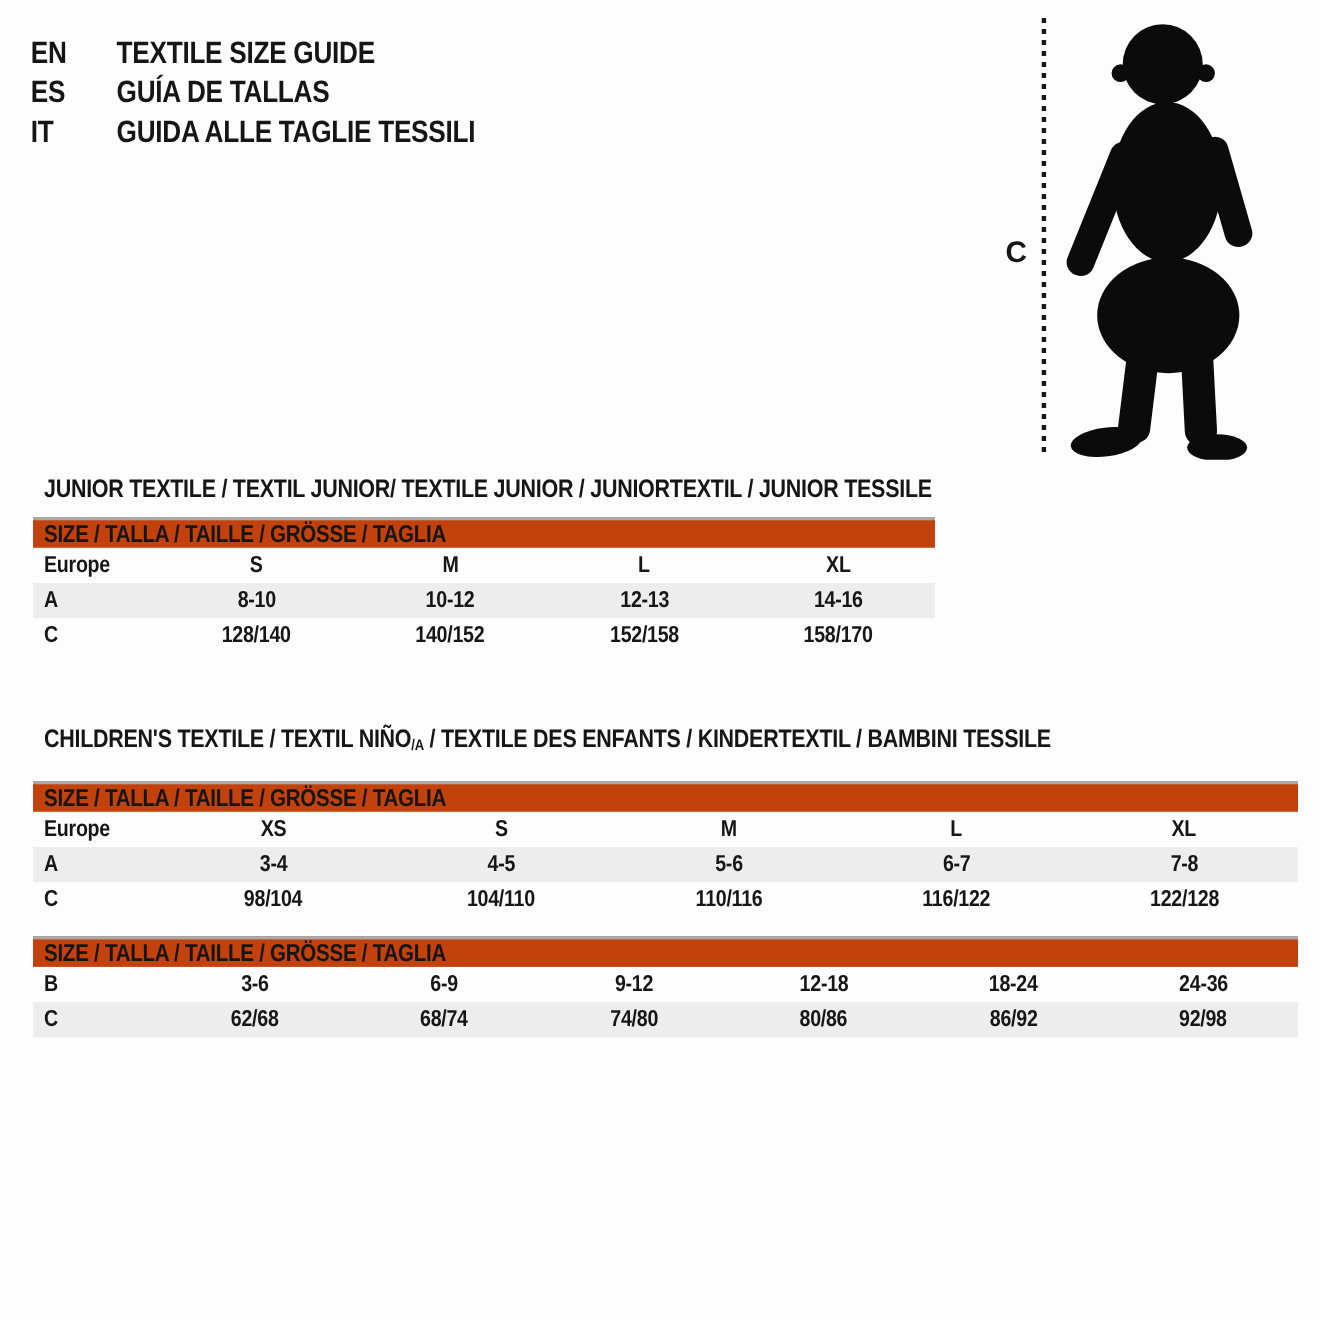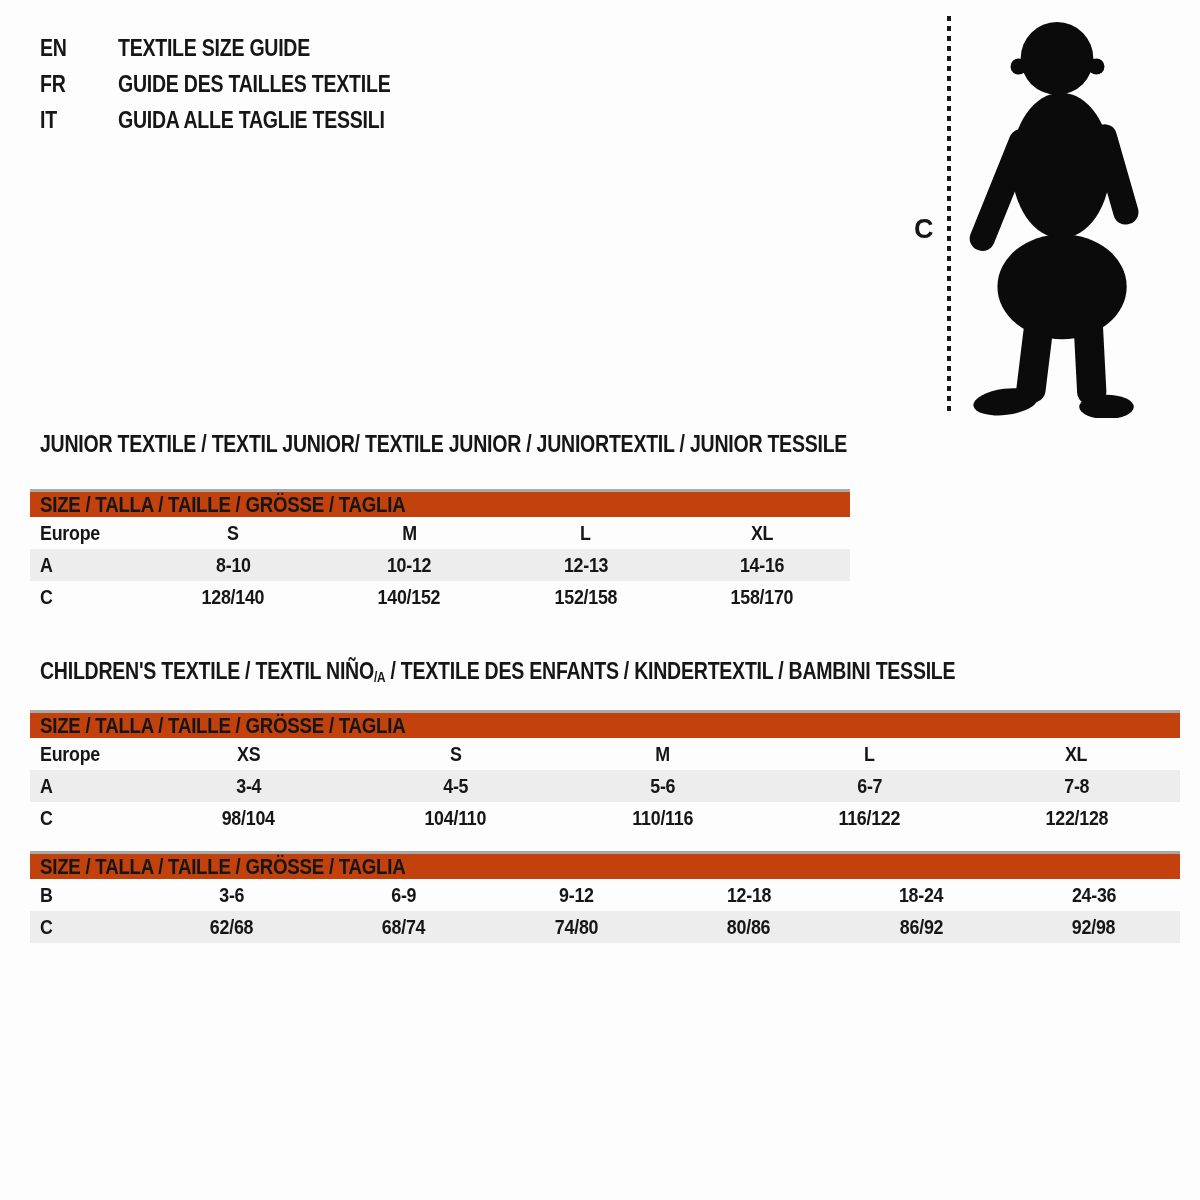--- a/index.html
+++ b/index.html
@@ -8,40 +8,40 @@
     background:#fdfdfd; color:#161616;
     font-family:"Liberation Sans", sans-serif;
     font-weight:bold; overflow:hidden;
     letter-spacing:-0.3px;
   }
   
   .cnd-l { display:inline-block; transform:scaleX(0.85); transform-origin:left center; white-space:nowrap; }
   .cnd-c { display:inline-block; transform:scaleX(0.85); transform-origin:center center; white-space:nowrap; }
 
   
-  .lang-block { position:absolute; left:40px; top:30px; font-size:23px; line-height:36px; }
+  .lang-block { position:absolute; left:28px; top:30px; font-size:28px; line-height:36px; }
   .lang-row { display:flex; }
   .lang-code { width:78px; flex:0 0 78px; }
 
   
   .c-label { position:absolute; left:914px; top:214px; font-size:27px; }
   .dashed-line {
     position:absolute; left:947px; top:16px; width:4px; height:400px;
     background:repeating-linear-gradient(to bottom, #171717 0 5px, transparent 5px 10px);
   }
   .silhouette { position:absolute; left:964px; top:14px; width:184px; height:404px; }
   .silhouette * { fill:#0b0b0b; }
 
   
   .tbl { position:absolute; left:30px; }
   .tbl-junior   { top:432px; width:820px; }
   .tbl-children { top:659px; width:1150px; }
   .tbl-babies   { top:851px; width:1150px; }
   .tbl-title { margin:0 0 0 10px; font-size:23px; line-height:25px; }
-  .tbl-junior .tbl-title   { margin-bottom:32px; }
+  .tbl-junior .tbl-title   { margin-bottom:13px; }
   .tbl-children .tbl-title { margin-bottom:23px; }
   .tbl-babies .tbl-title   { line-height:31px; margin-bottom:15px; }
   .title-sub { font-size:14px; position:relative; bottom:-3px; }
 
   .band {
     height:28px; box-sizing:border-box;
     background:#c2410c; border-top:3px solid #a9a9a9;
     display:flex; align-items:center; padding-left:10px;
     font-size:22px;
   }
@@ -57,22 +57,22 @@
 <body>
 
 <div class="page">
 
   <div class="lang-block">
     <div class="lang-row">
       <span class="lang-code"><span class="cnd-l">EN</span></span>
       <span class="cnd-l">TEXTILE SIZE GUIDE</span>
     </div>
     <div class="lang-row">
-      <span class="lang-code"><span class="cnd-l">FR</span></span>
-      <span class="cnd-l">GUIDE DES TAILLES TEXTILE</span>
+      <span class="lang-code"><span class="cnd-l">ES</span></span>
+      <span class="cnd-l">GUÍA DE TALLAS</span>
     </div>
     <div class="lang-row">
       <span class="lang-code"><span class="cnd-l">IT</span></span>
       <span class="cnd-l">GUIDA ALLE TAGLIE TESSILI</span>
     </div>
   </div>
 
   <div class="c-label">C</div>
   <div class="dashed-line"></div>
   <svg class="silhouette" viewBox="0 0 180 400" xmlns="http://www.w3.org/2000/svg">

